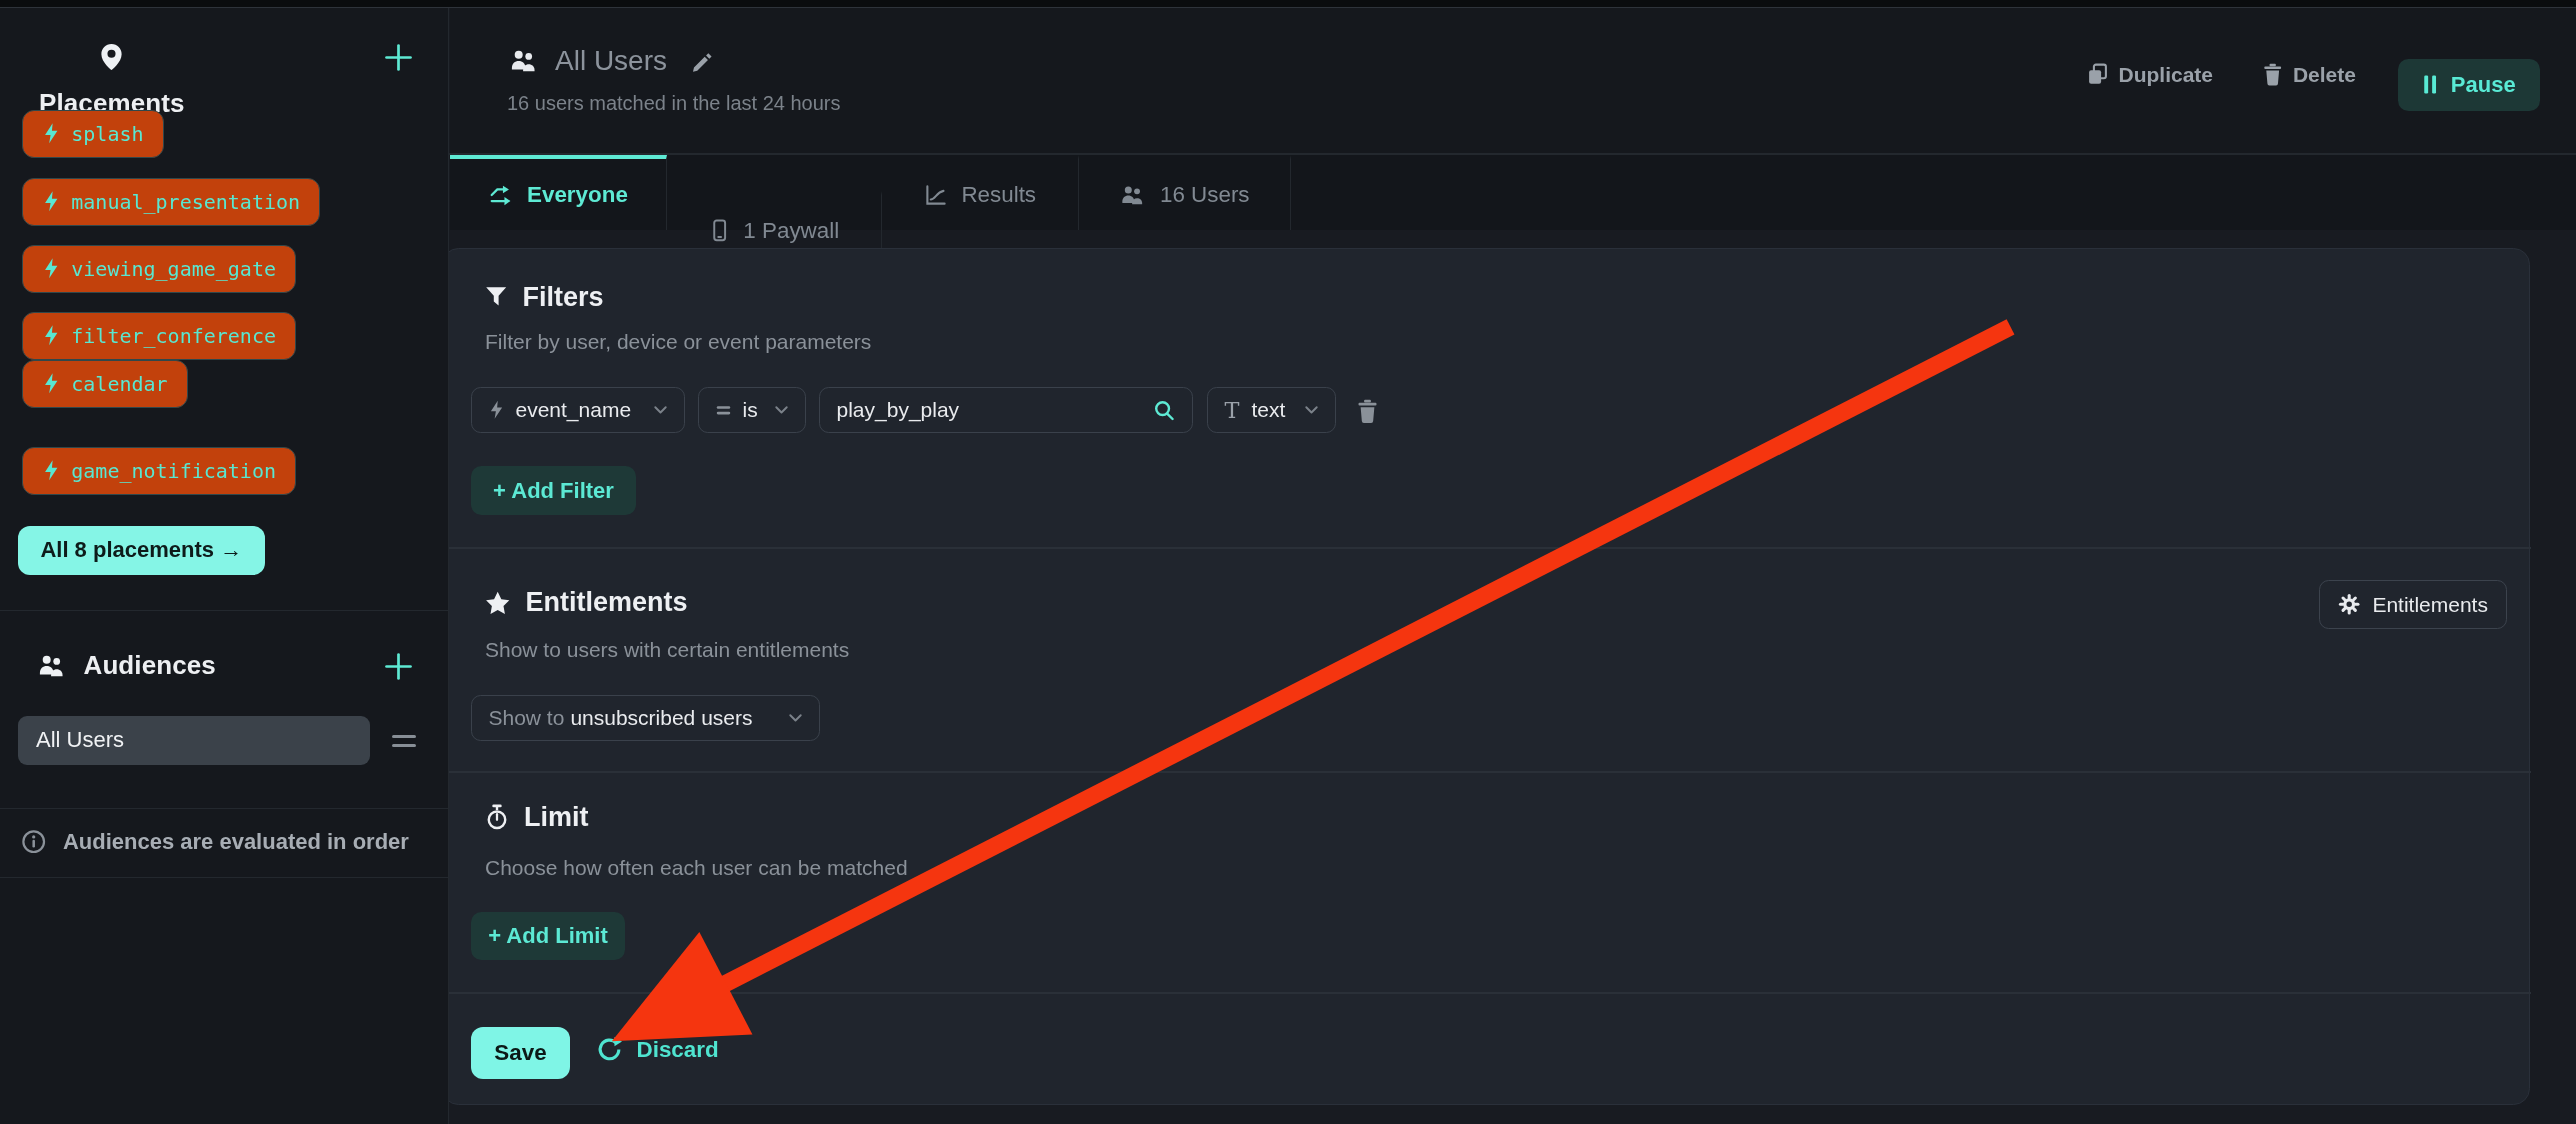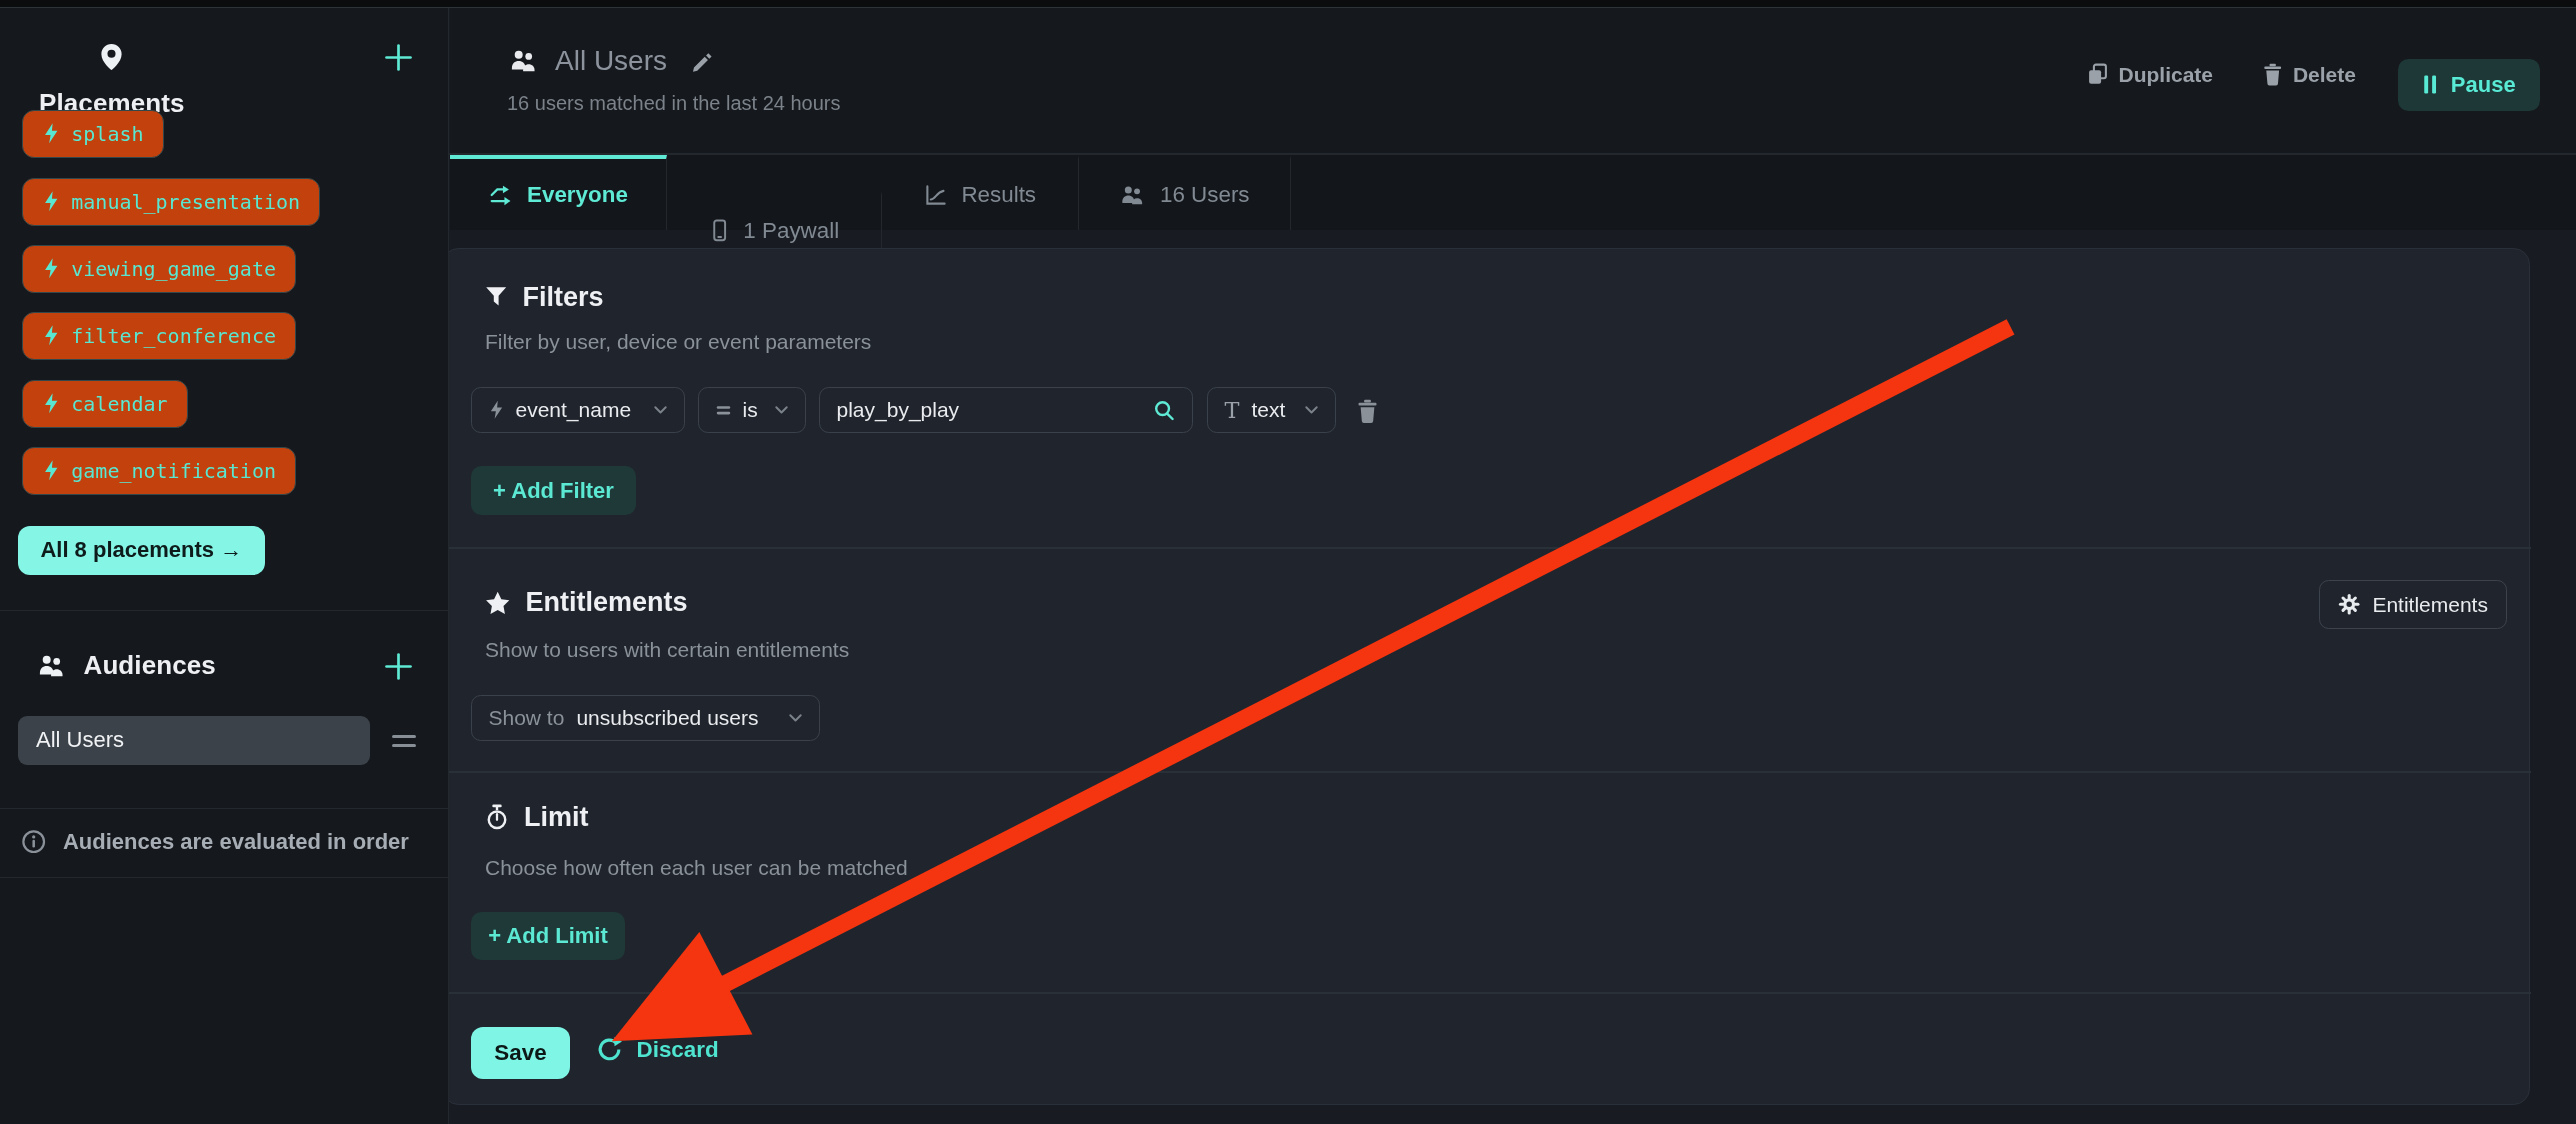--- a/index.html
+++ b/index.html
@@ -110,21 +110,21 @@
       <span>viewing_game_gate</span>
     </div>
     <div class="pill" style="top:304px;">
       <span class="icon">
           <svg width="16.5" height="22.4" viewBox="0 0 24 31">
             <path fill="#59e7d1" d="M14 1 3 18h8L9 30 21 12h-8z"></path>
           </svg>
         </span>
       <span>filter_conference</span>
     </div>
-    <div class="pill" style="top:372px;">
+    <div class="pill" style="top:352px;">
       <span class="icon">
           <svg width="16.5" height="22.4" viewBox="0 0 24 31">
             <path fill="#59e7d1" d="M14 1 3 18h8L9 30 21 12h-8z"></path>
           </svg>
         </span>
       <span>calendar</span>
     </div>
     <div class="pill" style="top:439px;">
       <span class="icon">
           <svg width="16.5" height="22.4" viewBox="0 0 24 31">
@@ -382,21 +382,21 @@
               <line x1="7.16" y1="24.84" x2="9.64" y2="22.36"></line>
               <line x1="3.5" y1="16" x2="7" y2="16"></line>
               <line x1="7.16" y1="7.16" x2="9.64" y2="9.64"></line>
             </g>
             <circle cx="16" cy="16" r="6.2" fill="none" stroke="#e8ebee" stroke-width="4.6"></circle>
           </svg>
       </span>
       <span>Entitlements</span>
     </div>
 
-    <div class="ctl" style="left:28px; top:446px; width:349px;">
+    <div class="ctl" style="left:28px; top:446px; width:349px;gap:6px;">
       <span class="muted">Show to</span>
       <span>unsubscribed users</span>
       <span class="icon" style="margin-left:auto;">
           <svg width="15" height="9.7" viewBox="0 0 18 13">
             <polyline points="2,3 9,10 16,3" fill="none" stroke="#7b828a" stroke-width="2.6" stroke-linecap="round" stroke-linejoin="round"></polyline>
           </svg>
         </span>
     </div>
 
     <div class="cdivider" style="top:522px;"></div>

